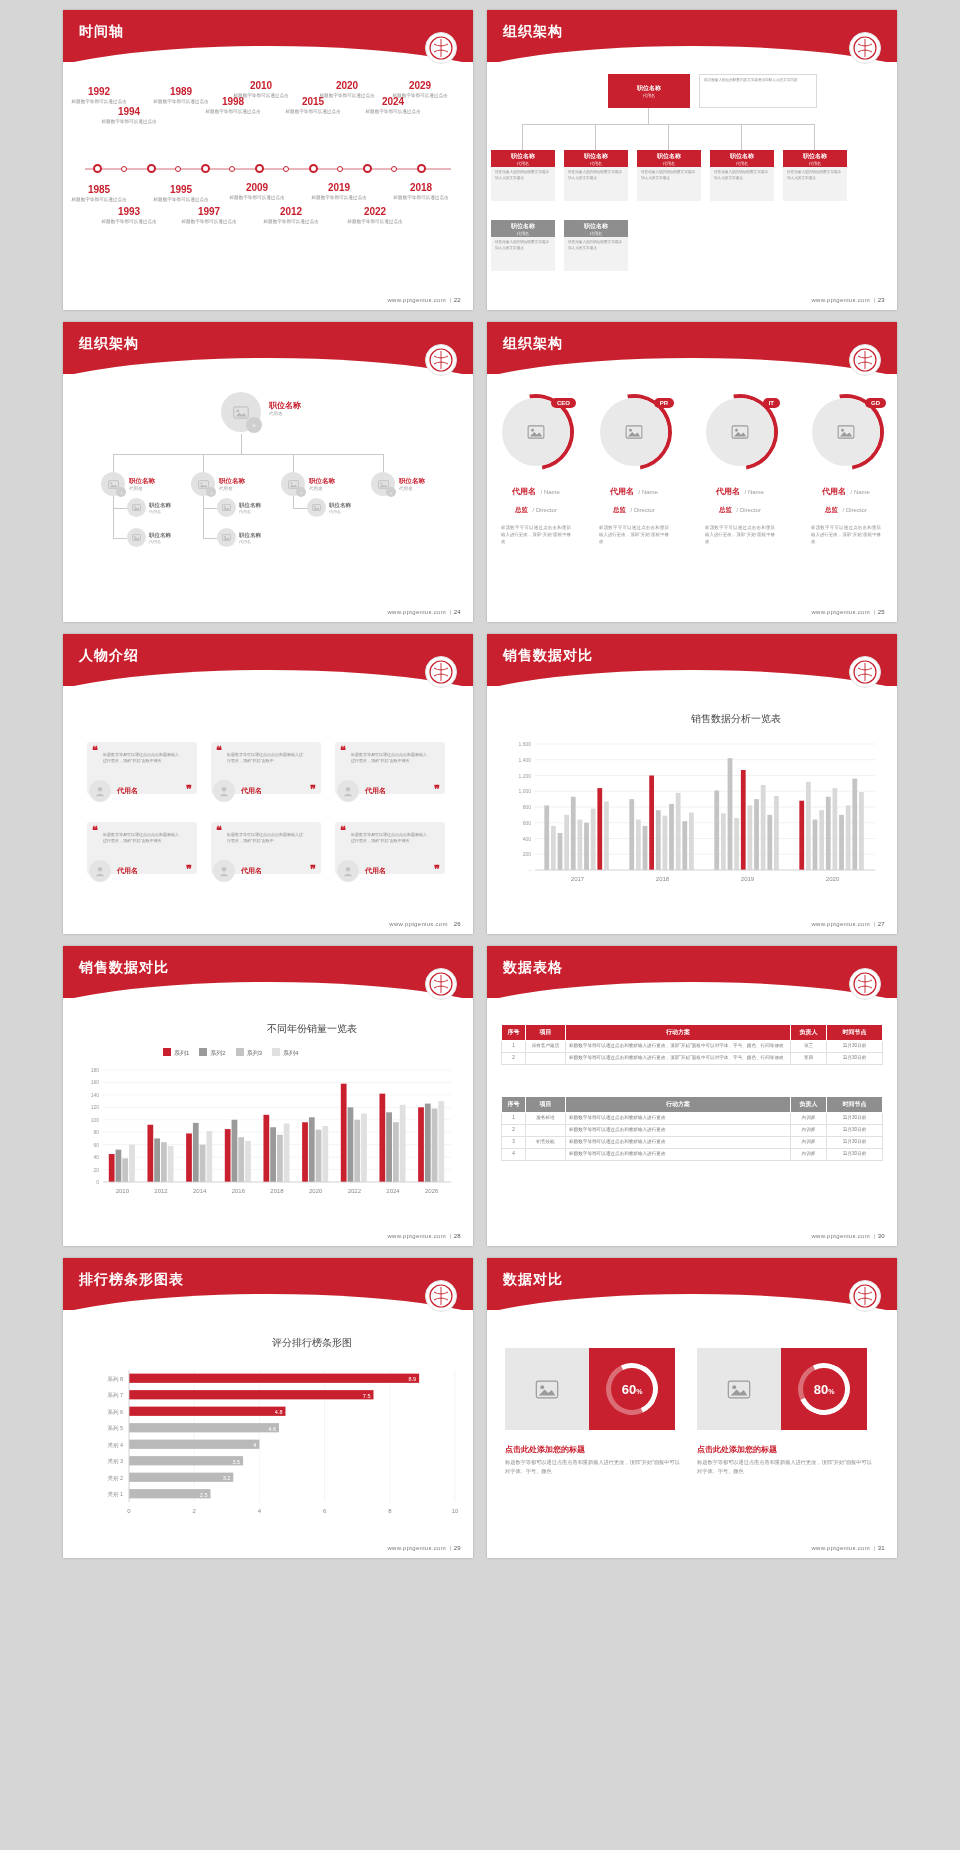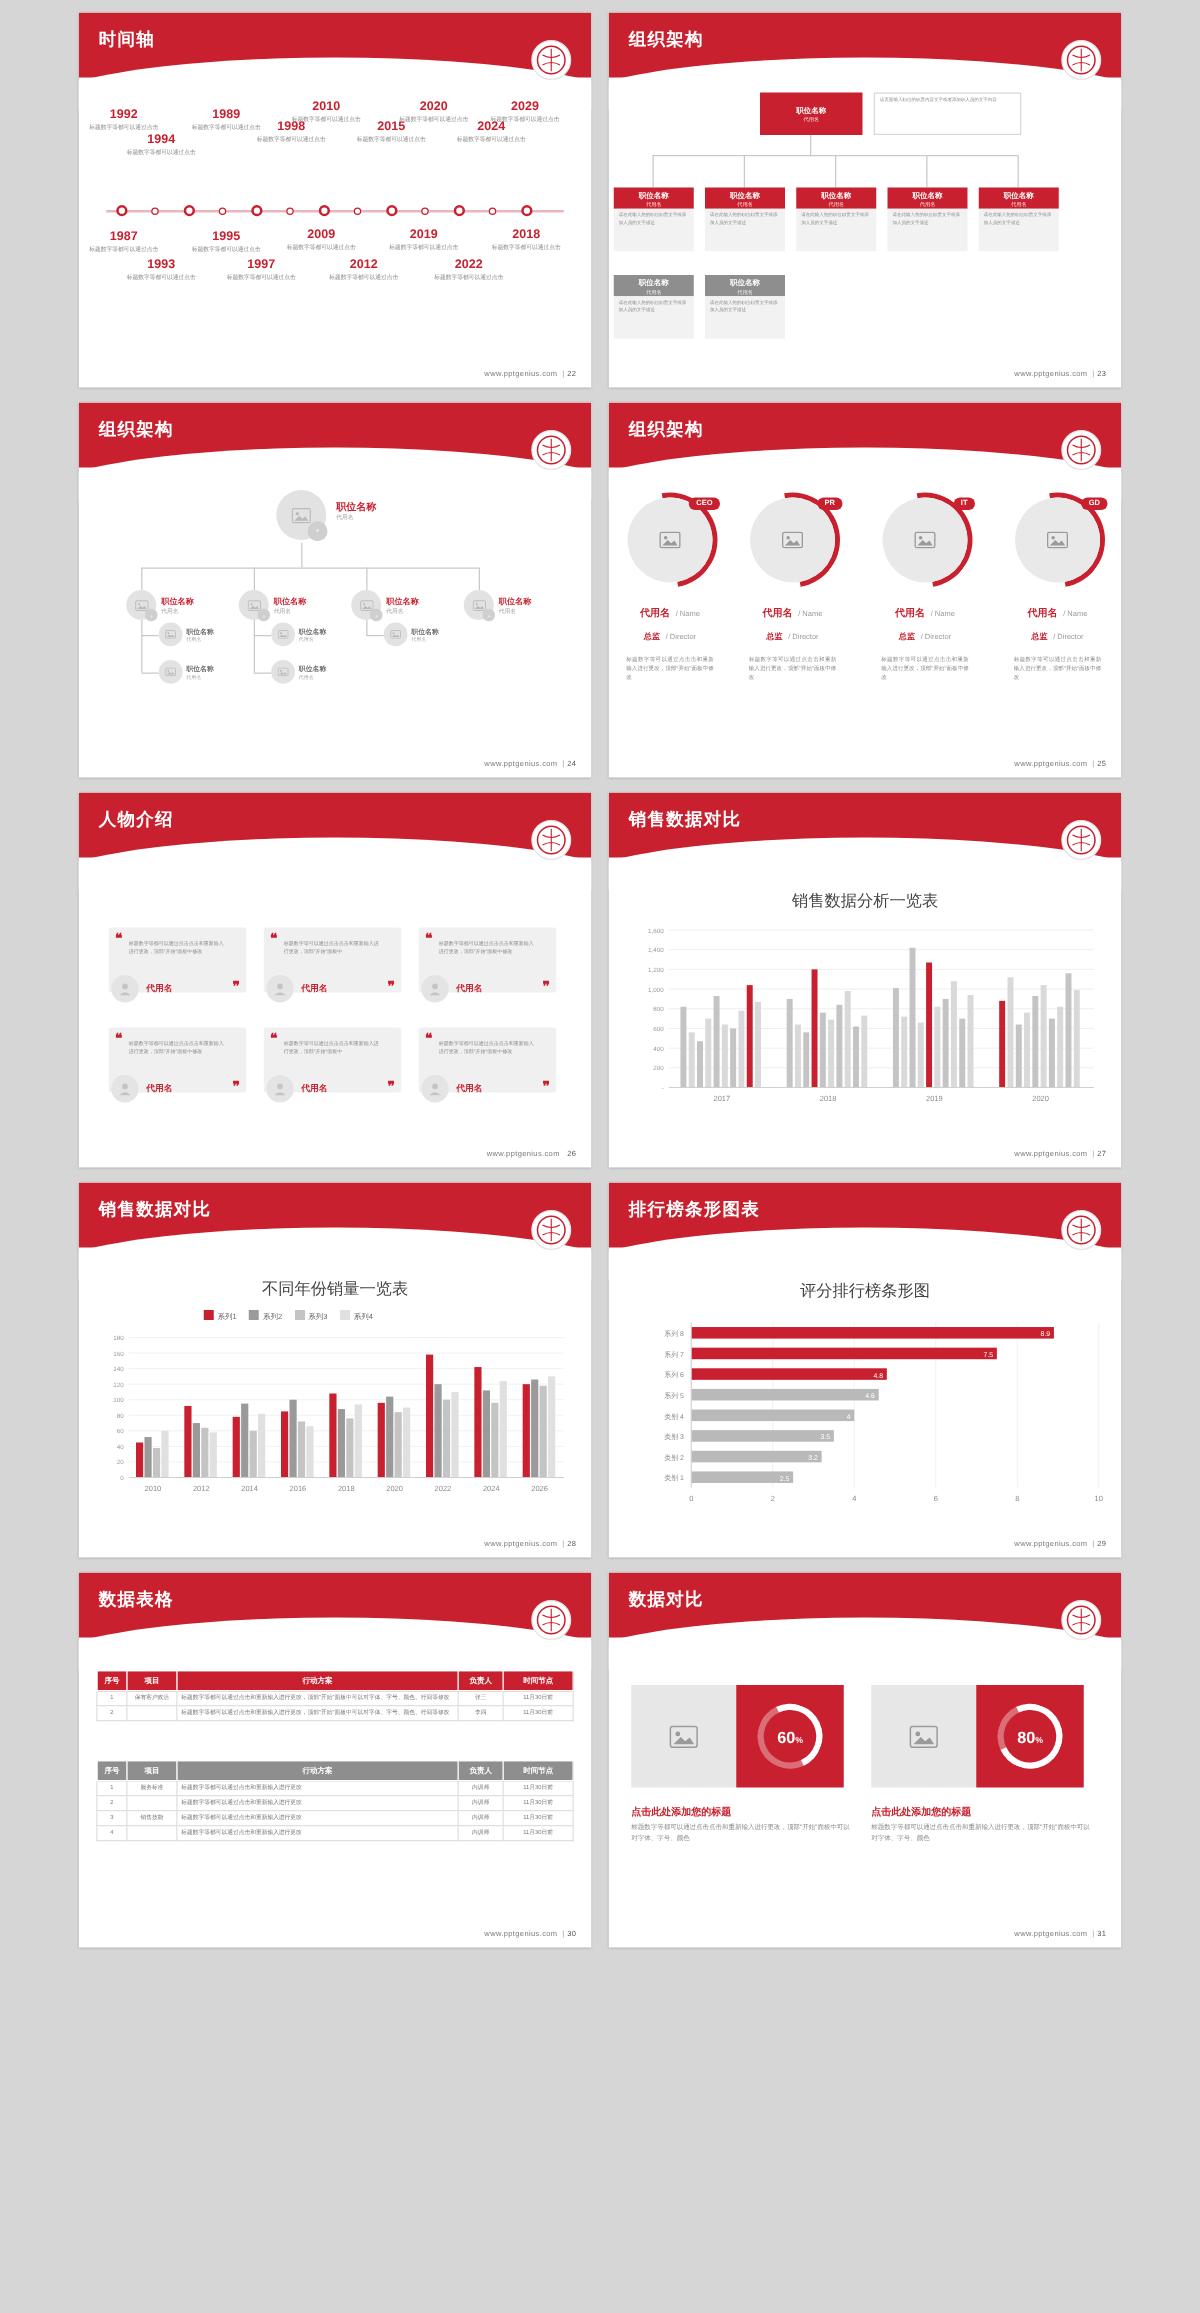--- a/index.html
+++ b/index.html
@@ -106,21 +106,21 @@
   
   .t26 { position:absolute; width:110px; height:52px; background:#f0f0f0; border-radius:2px; }
   .t26 .q { position:absolute; font-size:11px; color:#c8202e; font-family:"Liberation Serif", serif; font-weight:bold;}
   .t26 .q1 { left:5px; top:2px; }
   .t26 .q2 { right:5px; bottom:-2px; }
   .t26 .txt { font-size:4px; color:#8b8b8b; line-height:1.6; padding:10px 16px; }
   .t26-av { position:absolute; width:22px; height:22px; border-radius:50%; background:#e4e4e4; display:flex;align-items:center;justify-content:center;}
   .t26-nm { position:absolute; font-size:7px; font-weight:bold; color:#c8202e; }
 
   
-  .chart-title { position:absolute; width:100%; text-align:center; font-size:13px; color:#444; }
+  .chart-title { position:absolute; width:100%; text-align:center; font-size:10px; color:#444;margin-left:44px; }
   .legend { position:absolute; display:flex; gap:10px; font-size:6px; color:#666; }
   .legend i { display:inline-block; width:8px; height:8px; margin-right:3px; vertical-align:-1px;}
 
   
   table { border-collapse:collapse; width:100%; }
   .tb th { background:#c8202e; color:#fff; font-size:6px; font-weight:bold; padding:3px 2px; border:1px solid #fff;}
   .tb2 th { background:#8e8e8e; }
   .tb td { font-size:4.6px; color:#777; border:1px solid #e0e0e0; padding:2px 3px; line-height:1.5;}
   .tb td.c { text-align:center; }
 
@@ -197,21 +197,21 @@
       <div class="tl-item" style="left:302px; top:26px">
         <div class="tl-year">2024</div>
         <div class="tl-desc">标题数字等都可以通过点击</div>
       </div>
       <div class="tl-item" style="left:329px; top:10px">
         <div class="tl-year">2029</div>
         <div class="tl-desc">标题数字等都可以通过点击</div>
       </div>
 
       <div class="tl-item" style="left:8px; top:114px">
-        <div class="tl-year">1987</div>
+        <div class="tl-year">1985</div>
         <div class="tl-desc">标题数字等都可以通过点击</div>
       </div>
       <div class="tl-item" style="left:38px; top:136px">
         <div class="tl-year">1993</div>
         <div class="tl-desc">标题数字等都可以通过点击</div>
       </div>
       <div class="tl-item" style="left:90px; top:114px">
         <div class="tl-year">1995</div>
         <div class="tl-desc">标题数字等都可以通过点击</div>
       </div>
@@ -876,77 +876,20 @@
       </svg>
 
     <div class="footer">
       <b>www.pptgenius.com</b>
       &nbsp;|&nbsp;<span class="foot-num">28</span>
     </div>
   </div>
 
   <div class="slide">
     <div class="hdr"></div>
-    <div class="hdr-title">排行榜条形图表</div>
-    <div class="logo">
-      <svg width="26" height="26" viewBox="0 0 26 26">
-          <circle cx="13" cy="13" r="11" fill="none" stroke="#c8202e" stroke-width="1.2"></circle>
-          <path d="M13 4 L13 22 M6 9 Q13 13 20 9 M6 17 Q13 13 20 17" fill="none" stroke="#c8202e" stroke-width="0.9"></path>
-        </svg>
-    </div>
-    <div class="chart-title" style="top:78px;">评分排行榜条形图</div>
-
-    <svg id="chart29" width="410" height="165" style="position:absolute; left:0; top:108px;">
-        <line x1="66" y1="4" x2="66" y2="136" stroke="#ececec" stroke-width="0.6"></line>
-        <text x="66" y="147" text-anchor="middle" font-size="6" fill="#8a8a8a">0</text>
-        <line x1="131.2" y1="4" x2="131.2" y2="136" stroke="#ececec" stroke-width="0.6"></line>
-        <text x="131.2" y="147" text-anchor="middle" font-size="6" fill="#8a8a8a">2</text>
-        <line x1="196.4" y1="4" x2="196.4" y2="136" stroke="#ececec" stroke-width="0.6"></line>
-        <text x="196.4" y="147" text-anchor="middle" font-size="6" fill="#8a8a8a">4</text>
-        <line x1="261.6" y1="4" x2="261.6" y2="136" stroke="#ececec" stroke-width="0.6"></line>
-        <text x="261.6" y="147" text-anchor="middle" font-size="6" fill="#8a8a8a">6</text>
-        <line x1="326.8" y1="4" x2="326.8" y2="136" stroke="#ececec" stroke-width="0.6"></line>
-        <text x="326.8" y="147" text-anchor="middle" font-size="6" fill="#8a8a8a">8</text>
-        <line x1="392" y1="4" x2="392" y2="136" stroke="#ececec" stroke-width="0.6"></line>
-        <text x="392" y="147" text-anchor="middle" font-size="6" fill="#8a8a8a">10</text>
-        <rect x="66" y="7.63" width="290.14" height="9.24" fill="#c8202e"></rect>
-        <text x="60" y="14.8372" text-anchor="end" font-size="5.5" fill="#8a8a8a">系列 8</text>
-        <text x="353.14" y="15.022" text-anchor="end" font-size="5.5" fill="#fff">8.9</text>
-        <rect x="66" y="24.13" width="244.5" height="9.24" fill="#c8202e"></rect>
-        <text x="60" y="31.3372" text-anchor="end" font-size="5.5" fill="#8a8a8a">系列 7</text>
-        <text x="307.5" y="31.522" text-anchor="end" font-size="5.5" fill="#fff">7.5</text>
-        <rect x="66" y="40.63" width="156.48" height="9.24" fill="#c8202e"></rect>
-        <text x="60" y="47.8372" text-anchor="end" font-size="5.5" fill="#8a8a8a">系列 6</text>
-        <text x="219.48" y="48.022000000000006" text-anchor="end" font-size="5.5" fill="#fff">4.8</text>
-        <rect x="66" y="57.13" width="149.95999999999998" height="9.24" fill="#b9b9b9"></rect>
-        <text x="60" y="64.3372" text-anchor="end" font-size="5.5" fill="#8a8a8a">系列 5</text>
-        <text x="212.95999999999998" y="64.522" text-anchor="end" font-size="5.5" fill="#fff">4.6</text>
-        <rect x="66" y="73.63" width="130.4" height="9.24" fill="#b9b9b9"></rect>
-        <text x="60" y="80.8372" text-anchor="end" font-size="5.5" fill="#8a8a8a">类别 4</text>
-        <text x="193.4" y="81.02199999999999" text-anchor="end" font-size="5.5" fill="#fff">4</text>
-        <rect x="66" y="90.13" width="114.1" height="9.24" fill="#b9b9b9"></rect>
-        <text x="60" y="97.3372" text-anchor="end" font-size="5.5" fill="#8a8a8a">类别 3</text>
-        <text x="177.1" y="97.52199999999999" text-anchor="end" font-size="5.5" fill="#fff">3.5</text>
-        <rect x="66" y="106.63" width="104.32000000000001" height="9.24" fill="#b9b9b9"></rect>
-        <text x="60" y="113.8372" text-anchor="end" font-size="5.5" fill="#8a8a8a">类别 2</text>
-        <text x="167.32" y="114.02199999999999" text-anchor="end" font-size="5.5" fill="#fff">3.2</text>
-        <rect x="66" y="123.13" width="81.5" height="9.24" fill="#b9b9b9"></rect>
-        <text x="60" y="130.3372" text-anchor="end" font-size="5.5" fill="#8a8a8a">类别 1</text>
-        <text x="144.5" y="130.522" text-anchor="end" font-size="5.5" fill="#fff">2.5</text>
-        <line x1="66" y1="4" x2="66" y2="136" stroke="#cfcfcf" stroke-width="0.8"></line>
-      </svg>
-
-    <div class="footer">
-      <b>www.pptgenius.com</b>
-      &nbsp;|&nbsp;<span class="foot-num">29</span>
-    </div>
-  </div>
-
-  <div class="slide">
-    <div class="hdr"></div>
     <div class="hdr-title">数据表格</div>
     <div class="logo">
       <svg width="26" height="26" viewBox="0 0 26 26">
           <circle cx="13" cy="13" r="11" fill="none" stroke="#c8202e" stroke-width="1.2"></circle>
           <path d="M13 4 L13 22 M6 9 Q13 13 20 9 M6 17 Q13 13 20 17" fill="none" stroke="#c8202e" stroke-width="0.9"></path>
         </svg>
     </div>
 
     <div style="position:absolute; left:14px; top:78px; width:382px;">
       <table class="tb" id="tb1">
@@ -1018,20 +961,77 @@
     </div>
 
     <div class="footer">
       <b>www.pptgenius.com</b>
       &nbsp;|&nbsp;<span class="foot-num">30</span>
     </div>
   </div>
 
   <div class="slide">
     <div class="hdr"></div>
+    <div class="hdr-title">排行榜条形图表</div>
+    <div class="logo">
+      <svg width="26" height="26" viewBox="0 0 26 26">
+          <circle cx="13" cy="13" r="11" fill="none" stroke="#c8202e" stroke-width="1.2"></circle>
+          <path d="M13 4 L13 22 M6 9 Q13 13 20 9 M6 17 Q13 13 20 17" fill="none" stroke="#c8202e" stroke-width="0.9"></path>
+        </svg>
+    </div>
+    <div class="chart-title" style="top:78px;">评分排行榜条形图</div>
+
+    <svg id="chart29" width="410" height="165" style="position:absolute; left:0; top:108px;">
+        <line x1="66" y1="4" x2="66" y2="136" stroke="#ececec" stroke-width="0.6"></line>
+        <text x="66" y="147" text-anchor="middle" font-size="6" fill="#8a8a8a">0</text>
+        <line x1="131.2" y1="4" x2="131.2" y2="136" stroke="#ececec" stroke-width="0.6"></line>
+        <text x="131.2" y="147" text-anchor="middle" font-size="6" fill="#8a8a8a">2</text>
+        <line x1="196.4" y1="4" x2="196.4" y2="136" stroke="#ececec" stroke-width="0.6"></line>
+        <text x="196.4" y="147" text-anchor="middle" font-size="6" fill="#8a8a8a">4</text>
+        <line x1="261.6" y1="4" x2="261.6" y2="136" stroke="#ececec" stroke-width="0.6"></line>
+        <text x="261.6" y="147" text-anchor="middle" font-size="6" fill="#8a8a8a">6</text>
+        <line x1="326.8" y1="4" x2="326.8" y2="136" stroke="#ececec" stroke-width="0.6"></line>
+        <text x="326.8" y="147" text-anchor="middle" font-size="6" fill="#8a8a8a">8</text>
+        <line x1="392" y1="4" x2="392" y2="136" stroke="#ececec" stroke-width="0.6"></line>
+        <text x="392" y="147" text-anchor="middle" font-size="6" fill="#8a8a8a">10</text>
+        <rect x="66" y="7.63" width="290.14" height="9.24" fill="#c8202e"></rect>
+        <text x="60" y="14.8372" text-anchor="end" font-size="5.5" fill="#8a8a8a">系列 8</text>
+        <text x="353.14" y="15.022" text-anchor="end" font-size="5.5" fill="#fff">8.9</text>
+        <rect x="66" y="24.13" width="244.5" height="9.24" fill="#c8202e"></rect>
+        <text x="60" y="31.3372" text-anchor="end" font-size="5.5" fill="#8a8a8a">系列 7</text>
+        <text x="307.5" y="31.522" text-anchor="end" font-size="5.5" fill="#fff">7.5</text>
+        <rect x="66" y="40.63" width="156.48" height="9.24" fill="#c8202e"></rect>
+        <text x="60" y="47.8372" text-anchor="end" font-size="5.5" fill="#8a8a8a">系列 6</text>
+        <text x="219.48" y="48.022000000000006" text-anchor="end" font-size="5.5" fill="#fff">4.8</text>
+        <rect x="66" y="57.13" width="149.95999999999998" height="9.24" fill="#b9b9b9"></rect>
+        <text x="60" y="64.3372" text-anchor="end" font-size="5.5" fill="#8a8a8a">系列 5</text>
+        <text x="212.95999999999998" y="64.522" text-anchor="end" font-size="5.5" fill="#fff">4.6</text>
+        <rect x="66" y="73.63" width="130.4" height="9.24" fill="#b9b9b9"></rect>
+        <text x="60" y="80.8372" text-anchor="end" font-size="5.5" fill="#8a8a8a">类别 4</text>
+        <text x="193.4" y="81.02199999999999" text-anchor="end" font-size="5.5" fill="#fff">4</text>
+        <rect x="66" y="90.13" width="114.1" height="9.24" fill="#b9b9b9"></rect>
+        <text x="60" y="97.3372" text-anchor="end" font-size="5.5" fill="#8a8a8a">类别 3</text>
+        <text x="177.1" y="97.52199999999999" text-anchor="end" font-size="5.5" fill="#fff">3.5</text>
+        <rect x="66" y="106.63" width="104.32000000000001" height="9.24" fill="#b9b9b9"></rect>
+        <text x="60" y="113.8372" text-anchor="end" font-size="5.5" fill="#8a8a8a">类别 2</text>
+        <text x="167.32" y="114.02199999999999" text-anchor="end" font-size="5.5" fill="#fff">3.2</text>
+        <rect x="66" y="123.13" width="81.5" height="9.24" fill="#b9b9b9"></rect>
+        <text x="60" y="130.3372" text-anchor="end" font-size="5.5" fill="#8a8a8a">类别 1</text>
+        <text x="144.5" y="130.522" text-anchor="end" font-size="5.5" fill="#fff">2.5</text>
+        <line x1="66" y1="4" x2="66" y2="136" stroke="#cfcfcf" stroke-width="0.8"></line>
+      </svg>
+
+    <div class="footer">
+      <b>www.pptgenius.com</b>
+      &nbsp;|&nbsp;<span class="foot-num">29</span>
+    </div>
+  </div>
+
+  <div class="slide">
+    <div class="hdr"></div>
     <div class="hdr-title">数据对比</div>
     <div class="logo">
       <svg width="26" height="26" viewBox="0 0 26 26">
           <circle cx="13" cy="13" r="11" fill="none" stroke="#c8202e" stroke-width="1.2"></circle>
           <path d="M13 4 L13 22 M6 9 Q13 13 20 9 M6 17 Q13 13 20 17" fill="none" stroke="#c8202e" stroke-width="0.9"></path>
         </svg>
     </div>
 
     <div class="d31" style="left:18px; top:90px;">
       <div class="imgbox">

